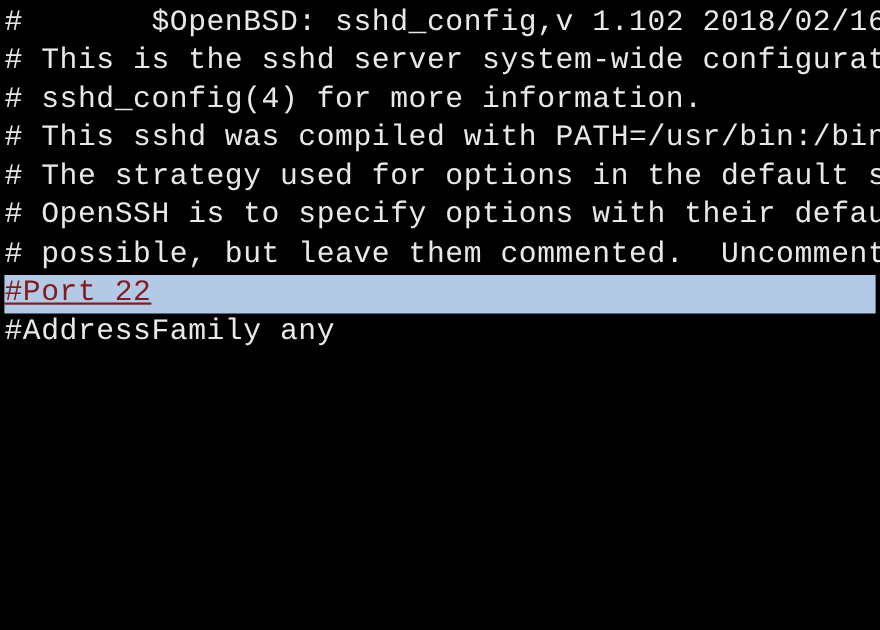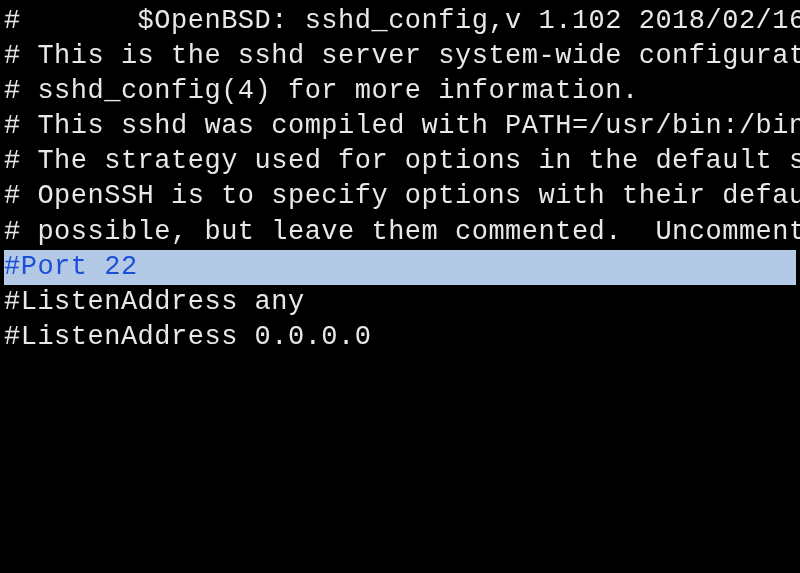--- a/index.html
+++ b/index.html
@@ -18,36 +18,36 @@
       overflow: hidden;
       padding: 4px 4px;
       letter-spacing: 0.5px;
     }
     .line {
       white-space: pre;
       display: block;
     }
     .highlighted {
       background: #b3c9e6;
-      color: #1d4ed8;
+      color: #7f1d1d;
       display: block;
       width: 100%;
+      text-decoration: underline;
     }
   </style>
 </head>
 <body>
 
 <div>
   <span class="line">#       $OpenBSD: sshd_config,v 1.102 2018/02/16 </span>
   <span class="line"></span>
   <span class="line"># This is the sshd server system-wide configurati</span>
   <span class="line"># sshd_config(4) for more information.</span>
   <span class="line"></span>
   <span class="line"># This sshd was compiled with PATH=/usr/bin:/bin:</span>
   <span class="line"></span>
   <span class="line"># The strategy used for options in the default ss</span>
   <span class="line"># OpenSSH is to specify options with their defaul</span>
   <span class="line"># possible, but leave them commented.  Uncommente</span>
   <span class="line"></span>
   <span class="line highlighted">#Port 22</span>
-  <span class="line">#ListenAddress any</span>
-  <span class="line">#ListenAddress 0.0.0.0</span>
+  <span class="line">#AddressFamily any</span>
 </div>
 
 </body></html>

